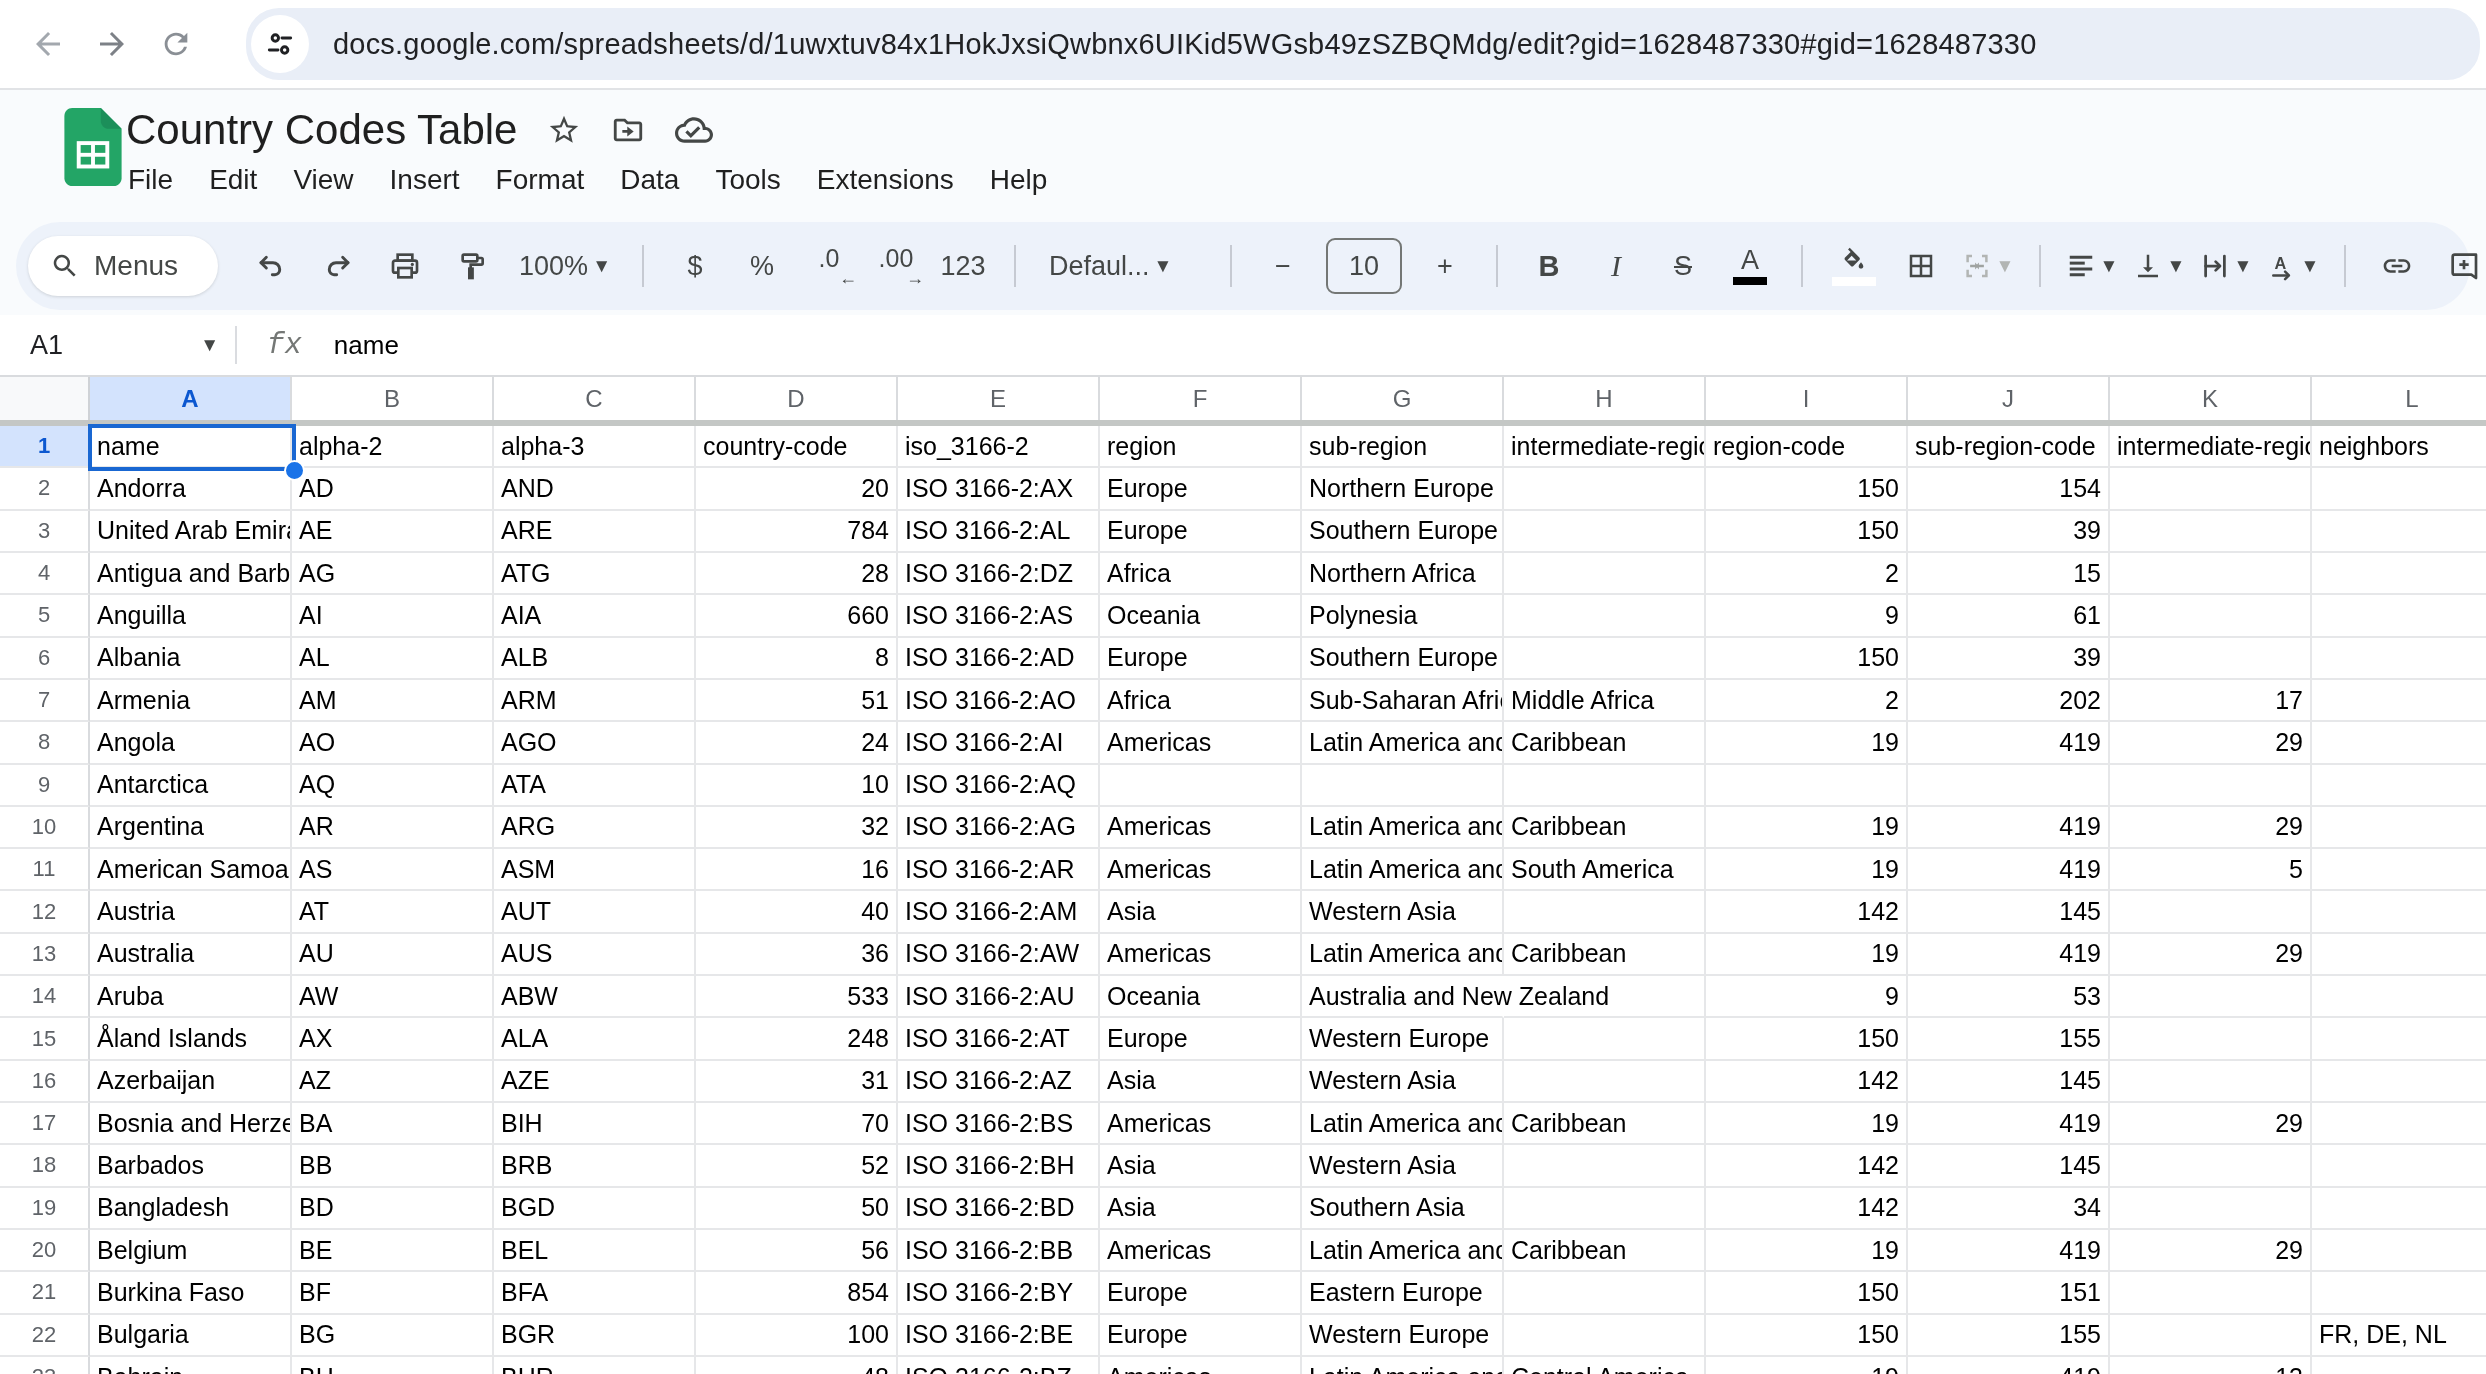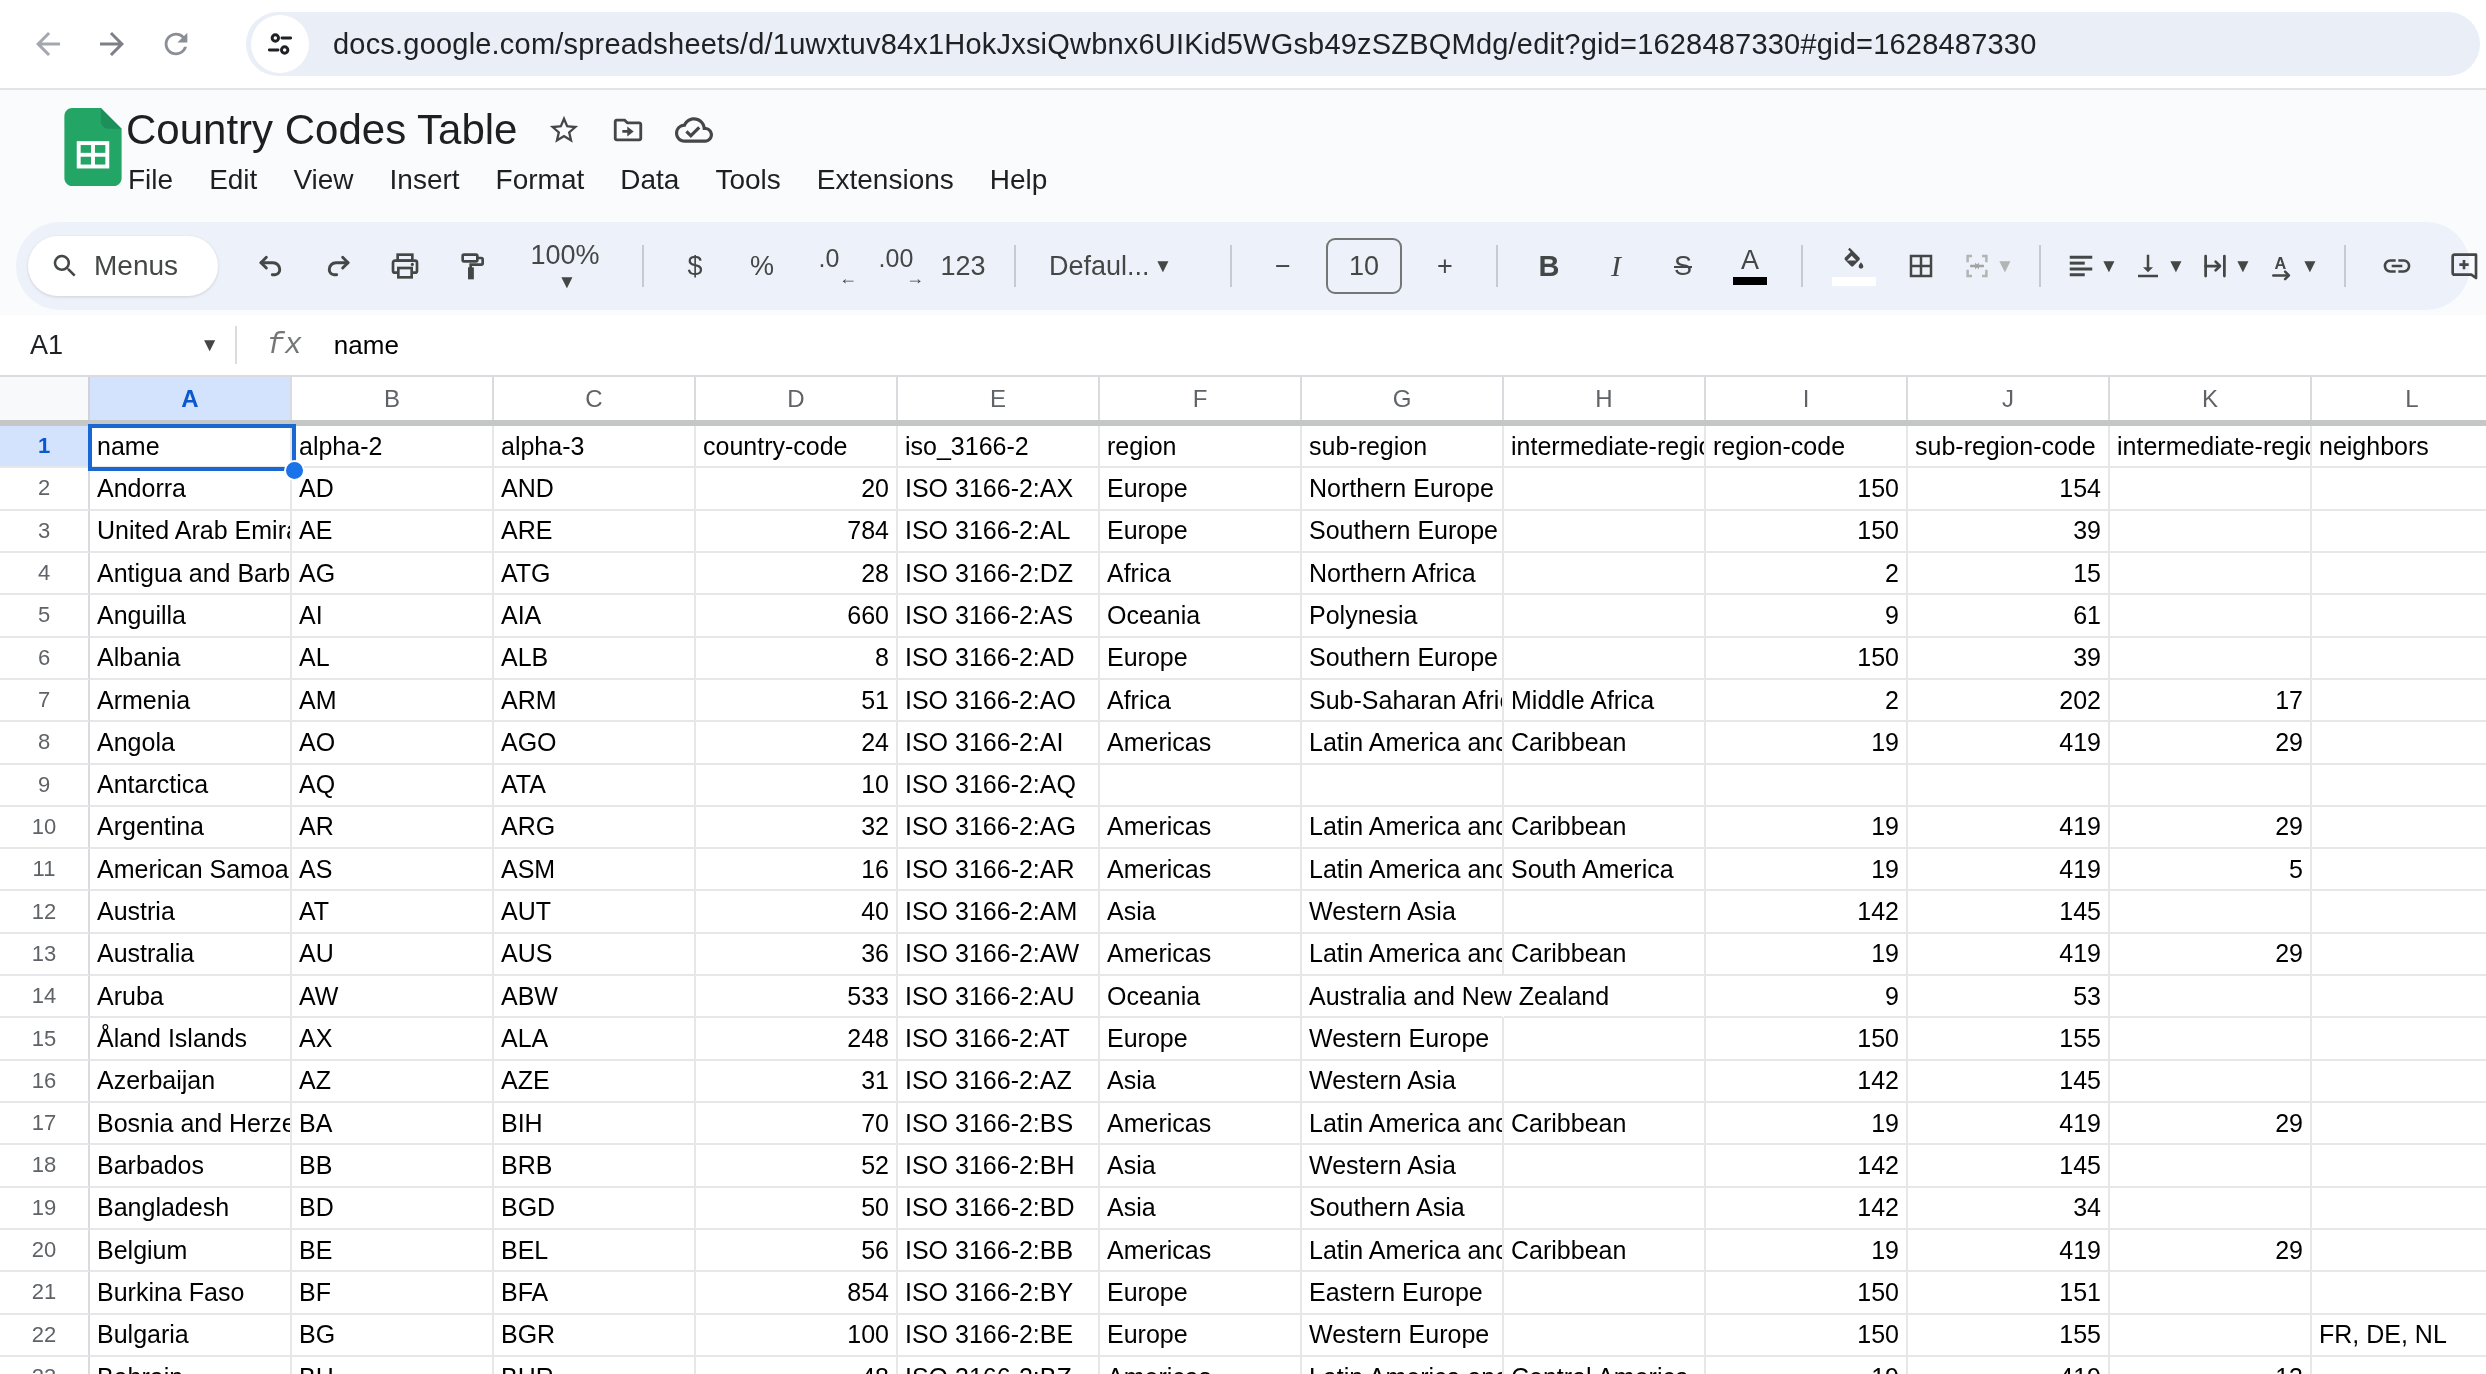--- a/index.html
+++ b/index.html
@@ -6,21 +6,21 @@
   body{
     width:2486px;height:1374px;position:relative;overflow:hidden;
     background:#ffffff;font-family:"Liberation Sans",sans-serif;
     -webkit-font-smoothing:antialiased;
   }
   
   #browser-bar{position:absolute;top:0;left:0;width:2486px;height:88px;background:#fff;
     border-bottom:2px solid #e1e3e6;display:flex;align-items:center;}
   .nav-ic{width:64px;height:64px;display:flex;align-items:center;justify-content:center;border-radius:50%;}
   #back-ic{margin-left:16px;}
-  .url-pill{flex:1;height:64px;background:#e9eef7;border-radius:33px;display:flex;align-items:center;
+  .url-pill{flex:1;height:72px;background:#e9eef7;border-radius:33px;display:flex;align-items:center;
     margin-left:38px;margin-right:6px;}
   .tune-circle{width:58px;height:58px;background:#fff;border-radius:50%;margin-left:5px;
     display:flex;align-items:center;justify-content:center;flex:0 0 auto;}
   .url-text{margin-left:24px;font-size:29px;color:#202124;letter-spacing:.2px;white-space:nowrap;overflow:hidden;}
   
   #app-top{position:absolute;top:90px;left:0;width:2486px;height:225px;background:#f9fbfd;}
   #logo{position:absolute;left:64px;top:18px;}
   #title-row{position:absolute;left:126px;top:14px;height:52px;display:flex;align-items:center;gap:30px;}
   #doc-title{font-size:42px;color:#1f1f1f;}
   .title-ic{display:flex;align-items:center;justify-content:center;}
@@ -31,21 +31,21 @@
     border-radius:44px;display:flex;align-items:center;padding:0 12px;box-sizing:border-box;gap:11px;}
   .tb-btn{min-width:56px;height:56px;border-radius:28px;display:flex;align-items:center;justify-content:center;
     color:#444746;font-size:27px;flex:0 0 auto;}
   .menus-pill{background:#fff;border-radius:30px;height:60px;width:190px;display:flex;align-items:center;
     box-shadow:0 1px 3px rgba(60,64,67,.18);flex:0 0 auto;margin-right:14px;}
   .menus-pill span{font-size:28px;color:#444746;margin-left:14px;}
   .menus-pill svg{margin-left:22px;}
   .tb-div{width:2px;height:42px;background:#c6cad2;margin:0 12px;flex:0 0 auto;}
   .dd{font-size:19px;color:#444746;margin-left:4px;}
   .dd.gray{color:#b2b5b3;}
-  .zoom-btn{width:108px;font-size:27px;flex-direction:column;}
+  .zoom-btn{width:108px;font-size:27px;}
   .font-btn{width:148px;justify-content:flex-start;padding:0 10px;font-size:27px;}
   .size-box{width:72px;height:52px;border:2.5px solid #747775;border-radius:9px;display:flex;
     align-items:center;justify-content:center;font-size:27px;color:#444746;flex:0 0 auto;margin:0 4px;}
   .bold-b{font-weight:700;font-size:29px;}
   .italic-i{font-style:italic;font-family:"Liberation Serif",serif;font-size:30px;}
   .strike-s{text-decoration:line-through;font-size:27px;}
   .color-a{flex-direction:column;line-height:1;}
   .color-a .bar{width:34px;height:8px;background:#000;margin-top:3px;}
   .fill-ic{flex-direction:column;line-height:1;}
   .fill-ic .bar{width:44px;height:9px;background:#fff;margin-top:2px;}

